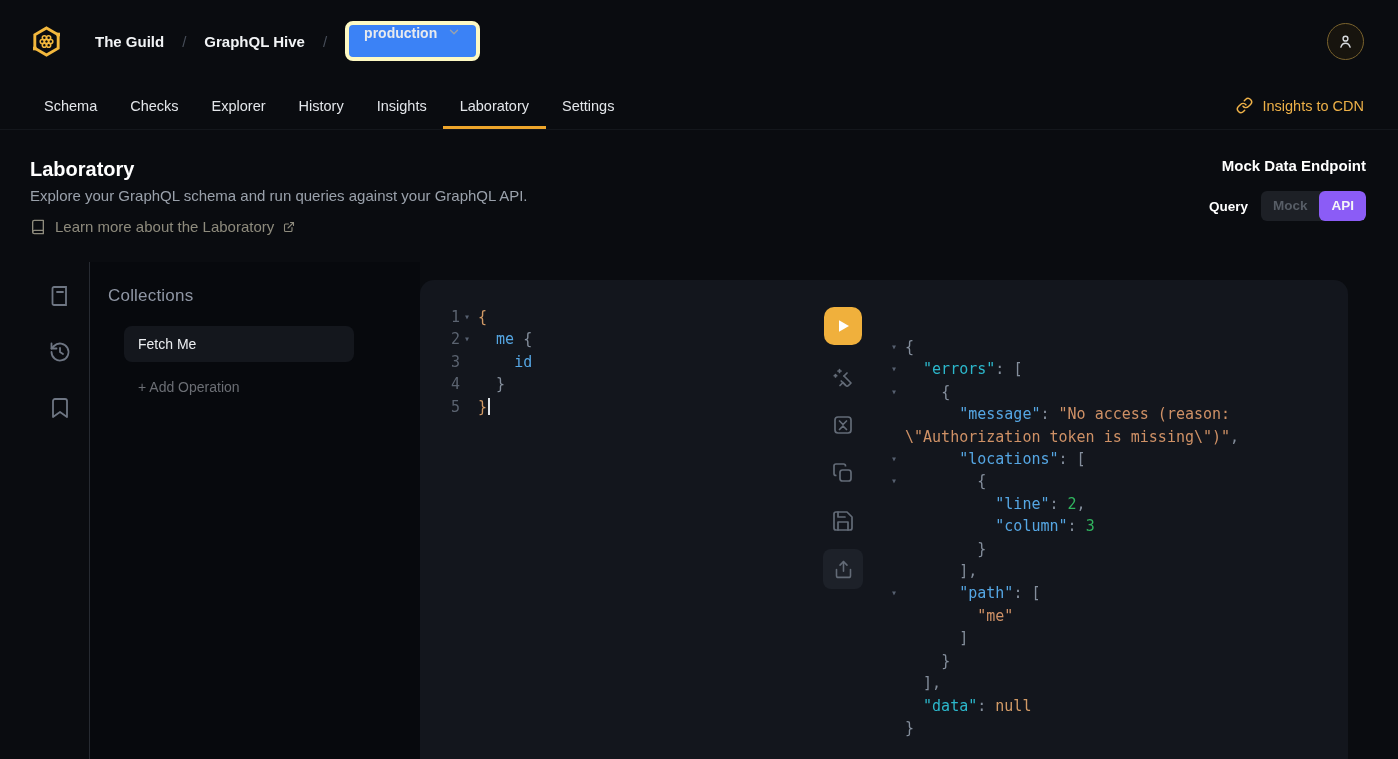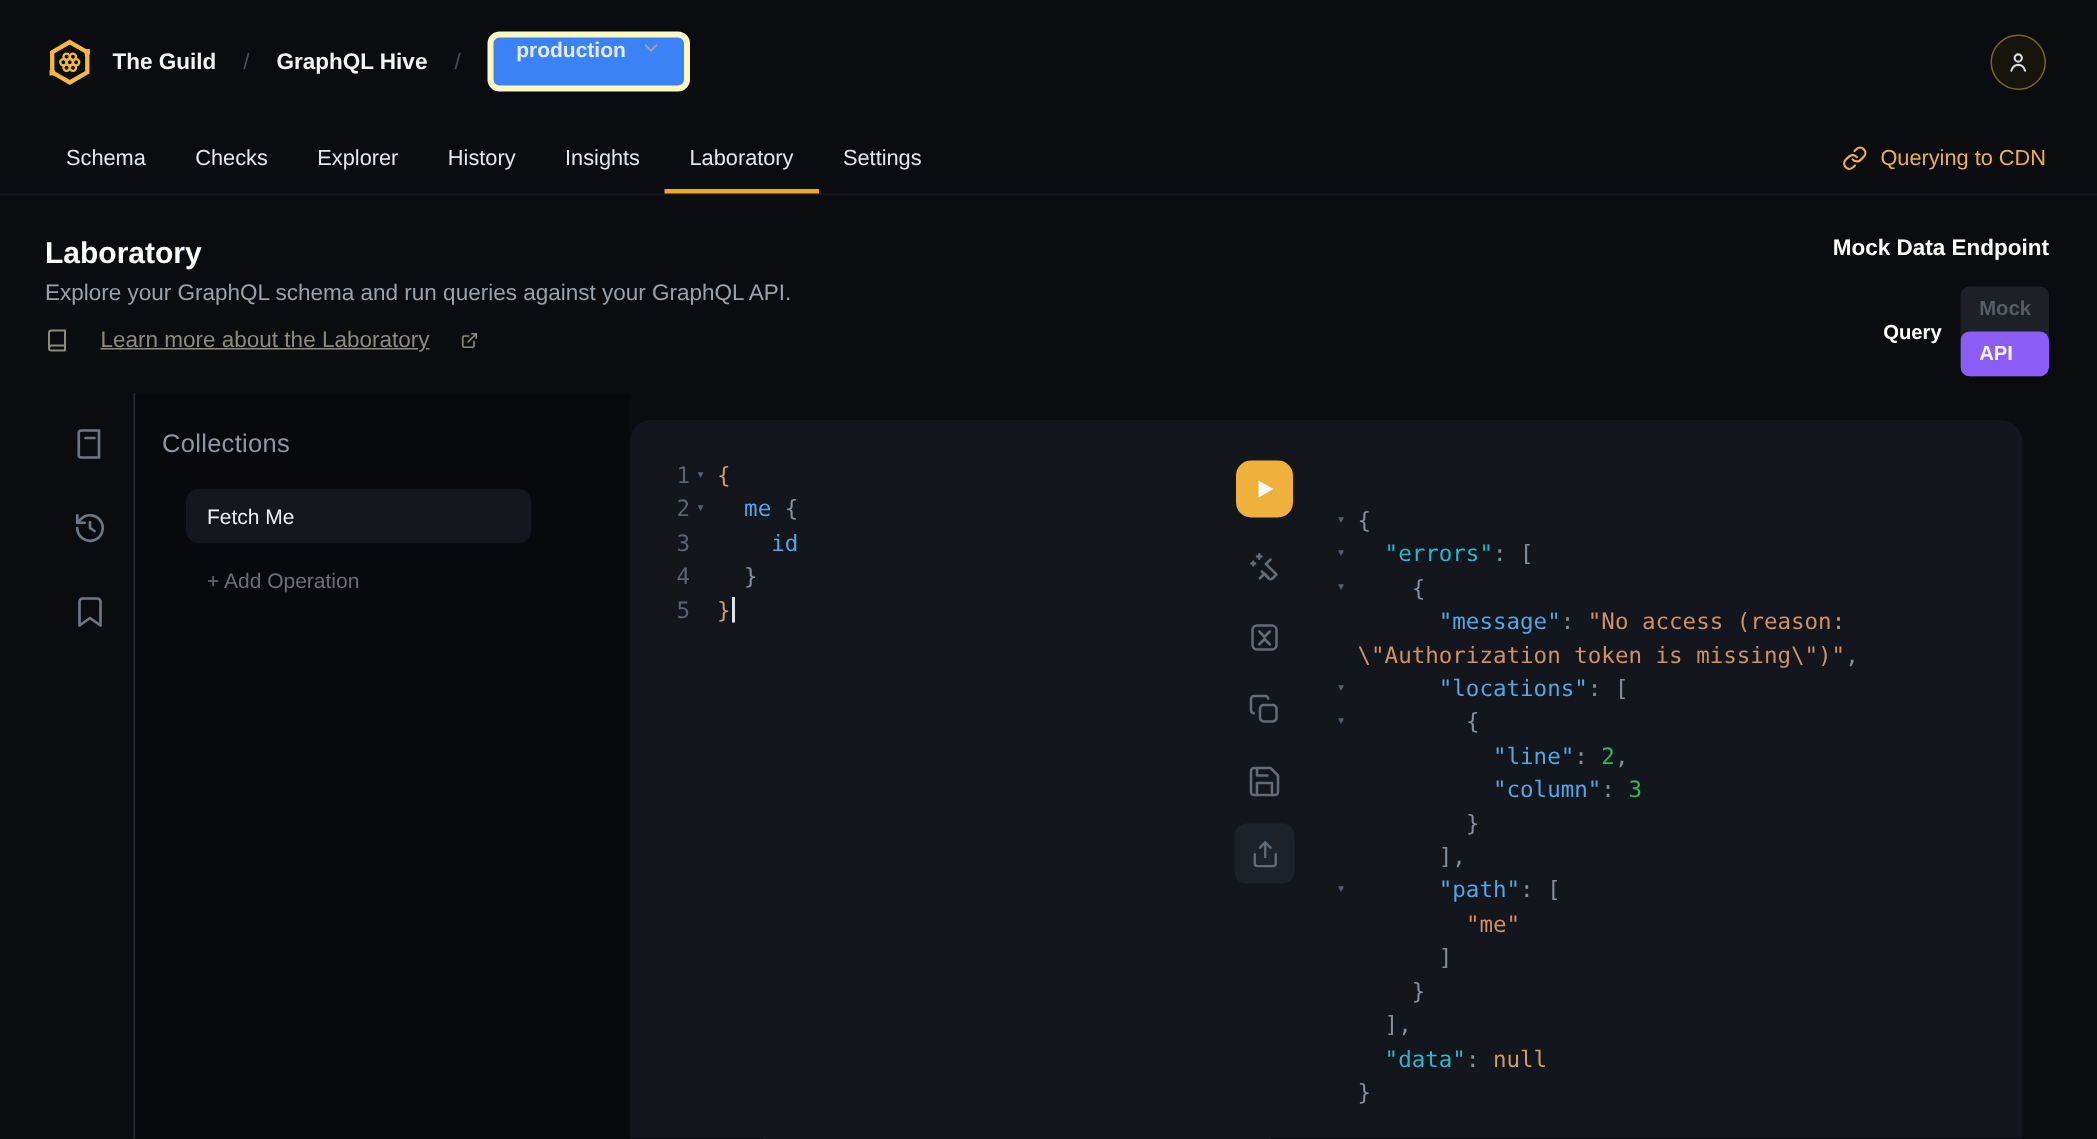--- a/index.html
+++ b/index.html
@@ -3,21 +3,21 @@
 <meta charset="utf-8">
 <style>
   * { margin:0; padding:0; box-sizing:border-box; }
   html,body { background:#06070a; }
   .screen {
     position:relative; width:1398px; height:759px; overflow:hidden;
     background:#0a0c10; font-family:"Liberation Sans", sans-serif; color:#e6e8ec;
   }
   
   .topbar { display:flex; align-items:center; height:82px; padding:0 34px 0 30px; }
-  .brand-name { font-size:15px; font-weight:700; color:#f2f4f6; margin-left:12px; }
+  .brand-name { font-size:15px; font-weight:700; color:#f2f4f6; margin-left:32px; }
   .crumb-sep { color:#474e59; font-size:15px; margin:0 18px; }
   .target-btn {
     display:flex; align-items:flex-start; gap:10px; height:40px; padding:0 15px;
     background:#3b82f6; border:4px solid #fef9c3; border-radius:8px;
     font-size:14px; font-weight:600; color:#e8eaee; cursor:pointer;
   }
   .avatar {
     margin-left:auto; width:37px; height:37px; border-radius:50%;
     border:1px solid #79622d; background:#17140e; display:flex; align-items:center; justify-content:center;
   }
@@ -27,27 +27,27 @@
   .tab { position:relative; font-size:14.5px; font-weight:500; color:#e3e6ea;
     height:100%; display:flex; align-items:center; cursor:pointer; }
   .tab.active::after { content:""; position:absolute; left:-17px; right:-17px; bottom:0;
     height:3px; background:#efa62b; }
   .cdn-link { margin-left:auto; display:flex; align-items:center; gap:9px;
     color:#eeb148; font-size:14.5px; font-weight:500; cursor:pointer; }
   
   .hero { display:flex; height:132px; padding:27px 32px 0 30px; }
   .page-title { font-size:20px; font-weight:700; color:#fff; line-height:24px; }
   .page-sub { margin-top:5px; font-size:15px; color:#9aa1ab; line-height:19px; }
-  .learn-row { margin-top:13px; display:flex; align-items:center; gap:21px;
-    color:#8e8b7d; font-size:15px; cursor:pointer;text-decoration:underline; }
+  .learn-row { margin-top:13px; display:flex; align-items:center; gap:9px;
+    color:#8e8b7d; font-size:15px; cursor:pointer; }
   .endpoint { margin-left:auto; display:flex; flex-direction:column; align-items:flex-end; }
   .endpoint-title { font-size:15px; font-weight:700; color:#fff; }
   .endpoint-row { margin-top:17px; display:flex; align-items:center; }
   .endpoint-label { font-size:13.5px; font-weight:700; color:#fff; margin-right:13px; }
-  .toggle { display:flex; background:#1d2026; border-radius:6px; overflow:hidden;flex-direction:column; }
+  .toggle { display:flex; background:#1d2026; border-radius:6px; overflow:hidden; }
   .toggle-opt { height:30px; line-height:30px; padding:0 12px; font-size:13.5px; font-weight:600;
     color:#575d66; cursor:pointer; }
   .toggle-opt.active { background:#8b5cf6; color:#f4f5f7; border-radius:6px; }
   
   .workspace { position:absolute; top:262px; left:30px; right:0; bottom:0; display:flex; }
   .tools { width:60px; border-right:1px solid #272b32; display:flex; flex-direction:column;
     align-items:center; padding-top:22px; gap:32px; }
   .tool-btn { width:24px; height:24px; color:#6e7683; cursor:pointer; }
   .collections { width:330px; background:#07090d; padding:24px 47px 0 18px; }
   .coll-title { font-size:17px; font-weight:400; color:#8f96a4; letter-spacing:.2px; }
@@ -144,21 +144,21 @@
     <span class="tab">Insights</span>
     <span class="tab active">Laboratory</span>
     <span class="tab">Settings</span>
     <span class="cdn-link">
       <span>
         <svg width="17" height="17" viewBox="0 0 24 24" fill="none" stroke="#eeb148" stroke-width="2.1" stroke-linecap="round" stroke-linejoin="round">
           <path d="M10 13a5 5 0 0 0 7.54.54l3-3a5 5 0 0 0-7.07-7.07l-1.72 1.71"></path>
           <path d="M14 11a5 5 0 0 0-7.54-.54l-3 3a5 5 0 0 0 7.07 7.07l1.71-1.71"></path>
         </svg>
       </span>
-      <span>Querying to CDN</span>
+      <span>Insights to CDN</span>
     </span>
   </nav>
 
   <section class="hero">
     <div>
       <h1 class="page-title">Laboratory</h1>
       <div class="page-sub">Explore your GraphQL schema and run queries against your GraphQL API.</div>
       <div class="learn-row">
         <span>
           <svg width="16" height="16" viewBox="0 0 24 24" fill="none" stroke="#8e8b7d" stroke-width="2" stroke-linecap="round" stroke-linejoin="round">

